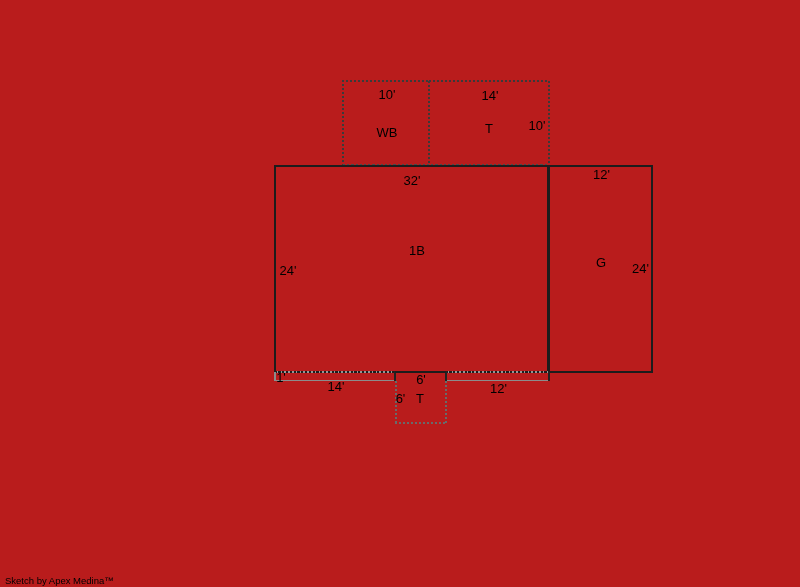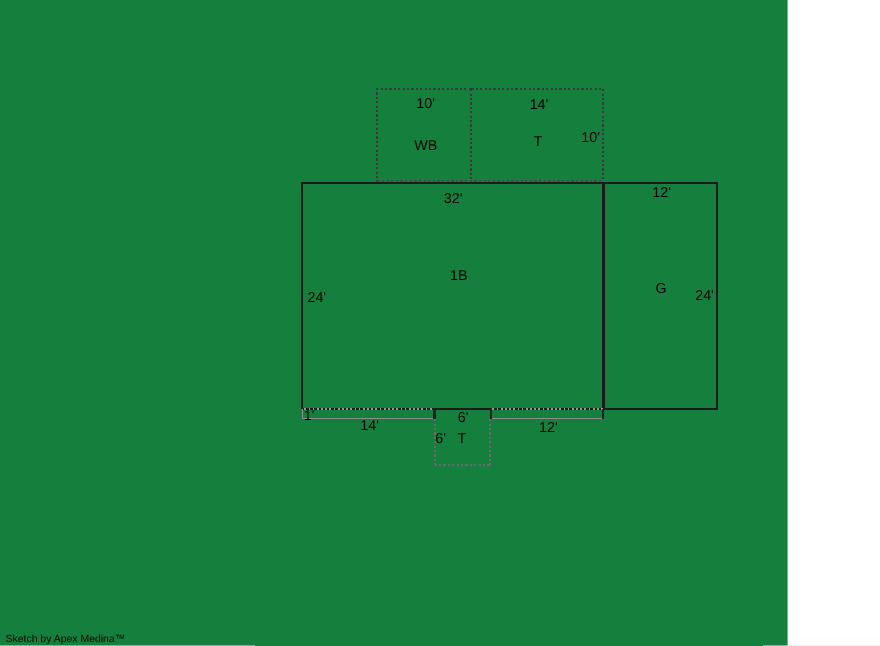--- a/index.html
+++ b/index.html
@@ -1,16 +1,16 @@
 <!DOCTYPE html>
 <html><head>
 <meta charset="utf-8">
 <style>
   html,body{margin:0;padding:0;background:#ffffff;}
-  .page{position:relative;width:716px;height:587px;background:#15803d;overflow:hidden;}
+  .page{position:relative;width:800px;height:587px;background:#b91c1c;overflow:hidden;}
   svg text{font-family:"Liberation Sans",sans-serif;font-size:13px;fill:#000000;}
 </style>
 </head>
 <body>
 <div class="page">
 <svg width="800" height="587" viewBox="0 0 800 587" xmlns="http://www.w3.org/2000/svg">
 
   <path d="M343,166 V81 H428.5" fill="none" stroke="#3a3a3a" stroke-width="2" stroke-dasharray="2,2" shape-rendering="crispEdges"></path>
 
   <path d="M428.5,81 H548.5 V166" fill="none" stroke="#3a3a3a" stroke-width="2" stroke-dasharray="2,2" shape-rendering="crispEdges"></path>

